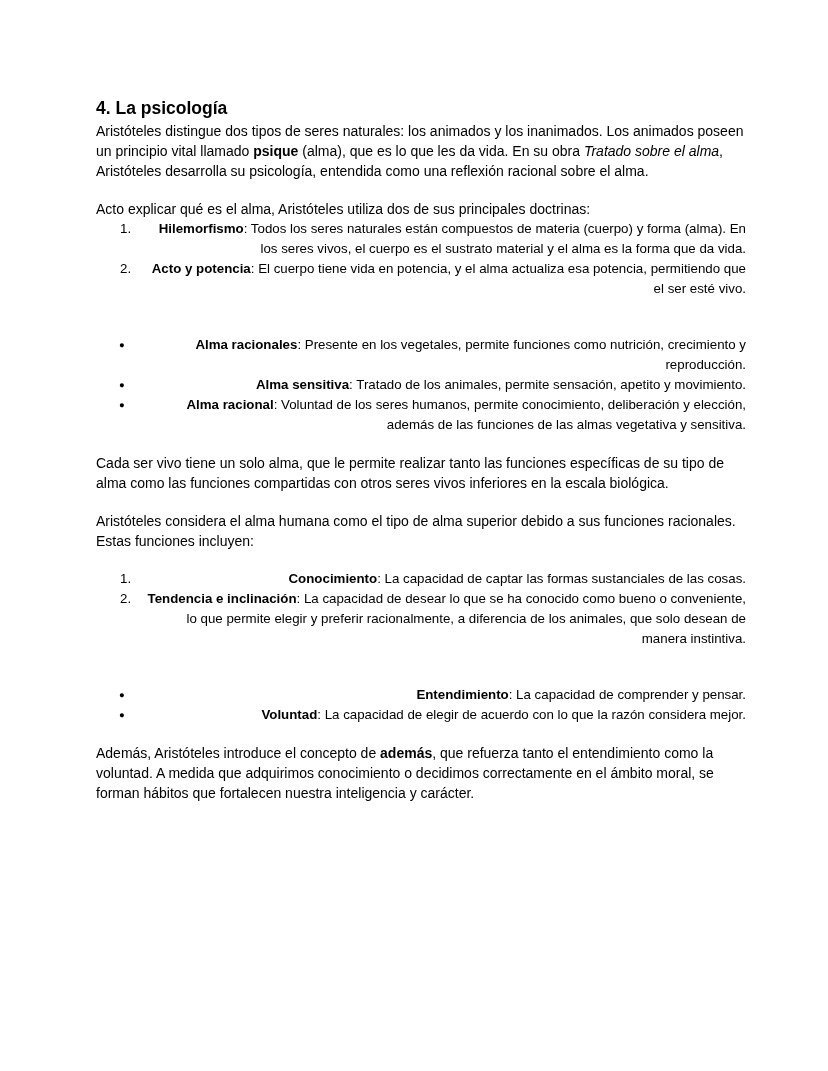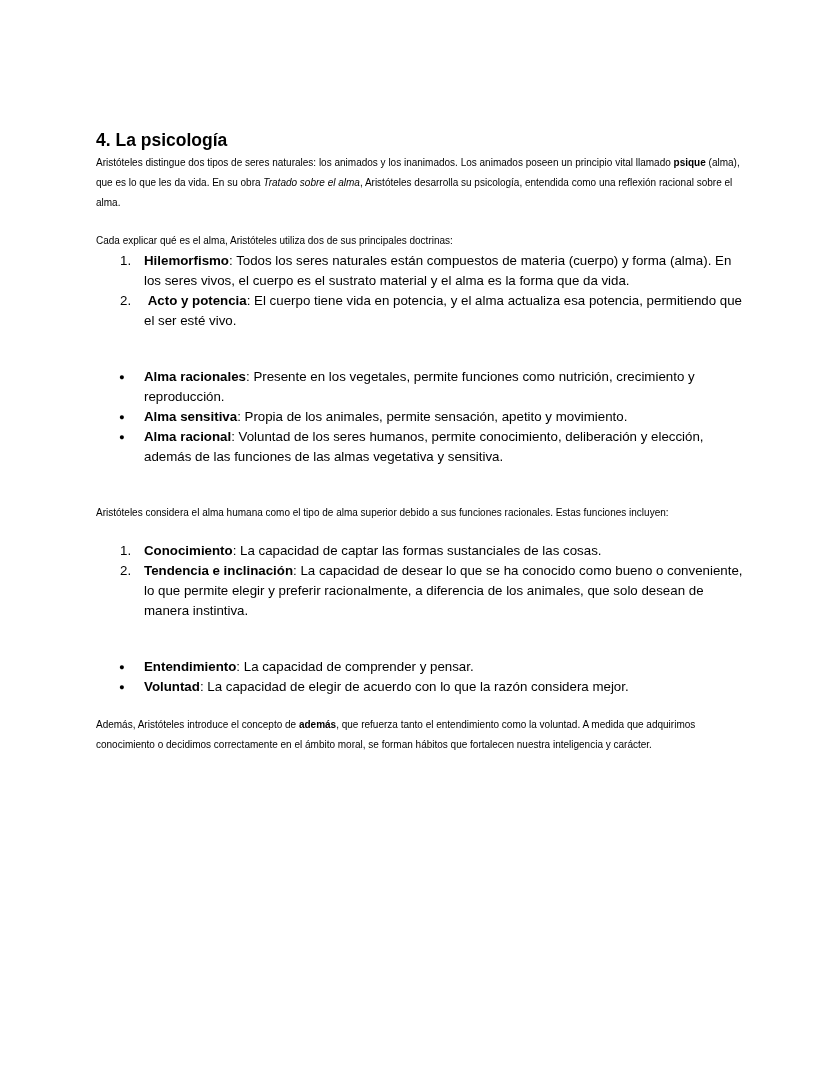--- a/index.html
+++ b/index.html
@@ -17,24 +17,23 @@
     position: absolute;
     left: 96px;
     top: 95px;
     width: 650px;
   }
   .doc-heading {
     font-size: 17.5px;
     font-weight: bold;
     line-height: 26px;
     white-space: pre-wrap;
-    margin-top: 32px;
   }
   .doc-paragraph {
-    font-size: 10px;
+    font-size: 14px;
     line-height: 20px;
     white-space: pre-wrap;
   }
   .doc-blank { height: 18px; }
   .doc-list { }
   .doc-list-item {
     position: relative;
     padding-left: 48px;
     font-size: 13.3px;
     line-height: 20px;
@@ -46,60 +45,62 @@
     line-height: 20px;
     font-size: 13.3px;
   }
   .doc-marker.bullet {
     font-size: 9.5px;
     left: 23px;
   }
   .doc-item-text {
     display: block;
     white-space: pre-wrap;
+    text-align: right;
   }
   .run.bold { font-weight: bold; }
   .run.italic { font-style: italic; }
 </style>
 </head>
 <body>
 
 <div class="page">
   <div class="content">
       <h1 class="doc-heading"><span class="run bold">4. La psicología</span></h1>
       <p class="doc-paragraph"><span class="run">Aristóteles distingue dos tipos de seres naturales: los animados y los inanimados. Los animados poseen un principio vital llamado </span><span class="run bold">psique</span><span class="run"> (alma), que es lo que les da vida. En su obra </span><span class="run italic">Tratado sobre el alma</span><span class="run">, Aristóteles desarrolla su psicología, entendida como una reflexión racional sobre el alma.</span></p>
       <div class="doc-blank"></div>
-      <p class="doc-paragraph"><span class="run">Cada explicar qué es el alma, Aristóteles utiliza dos de sus principales doctrinas:</span></p>
+      <p class="doc-paragraph"><span class="run">Acto explicar qué es el alma, Aristóteles utiliza dos de sus principales doctrinas:</span></p>
       <div class="doc-list">
         <div class="doc-list-item">
           <span class="doc-marker number">1.</span>
           <span class="doc-item-text"><span class="run bold">Hilemorfismo</span><span class="run">: Todos los seres naturales están compuestos de materia (cuerpo) y forma (alma). En los seres vivos, el cuerpo es el sustrato material y el alma es la forma que da vida.</span></span>
         </div>
         <div class="doc-list-item">
           <span class="doc-marker number">2.</span>
           <span class="doc-item-text"><span class="run bold"> Acto y potencia</span><span class="run">: El cuerpo tiene vida en potencia, y el alma actualiza esa potencia, permitiendo que el ser esté vivo.</span></span>
         </div>
       </div>
       <div class="doc-blank"></div>
       <div class="doc-blank"></div>
       <div class="doc-list">
         <div class="doc-list-item">
           <span class="doc-marker bullet">●</span>
           <span class="doc-item-text"><span class="run bold">Alma racionales</span><span class="run">: Presente en los vegetales, permite funciones como nutrición, crecimiento y reproducción.</span></span>
         </div>
         <div class="doc-list-item">
           <span class="doc-marker bullet">●</span>
-          <span class="doc-item-text"><span class="run bold">Alma sensitiva</span><span class="run">: Propia de los animales, permite sensación, apetito y movimiento.</span></span>
+          <span class="doc-item-text"><span class="run bold">Alma sensitiva</span><span class="run">: Tratado de los animales, permite sensación, apetito y movimiento.</span></span>
         </div>
         <div class="doc-list-item">
           <span class="doc-marker bullet">●</span>
           <span class="doc-item-text"><span class="run bold">Alma racional</span><span class="run">: Voluntad de los seres humanos, permite conocimiento, deliberación y elección, además de las funciones de las almas vegetativa y sensitiva.</span></span>
         </div>
       </div>
       <div class="doc-blank"></div>
+      <p class="doc-paragraph"><span class="run">Cada ser vivo tiene un solo alma, que le permite realizar tanto las funciones específicas de su tipo de alma como las funciones compartidas con otros seres vivos inferiores en la escala biológica.</span></p>
       <div class="doc-blank"></div>
       <p class="doc-paragraph"><span class="run">Aristóteles considera el alma humana como el tipo de alma superior debido a sus funciones racionales. Estas funciones incluyen:</span></p>
       <div class="doc-blank"></div>
       <div class="doc-list">
         <div class="doc-list-item">
           <span class="doc-marker number">1.</span>
           <span class="doc-item-text"><span class="run bold">Conocimiento</span><span class="run">: La capacidad de captar las formas sustanciales de las cosas.</span></span>
         </div>
         <div class="doc-list-item">
           <span class="doc-marker number">2.</span>

